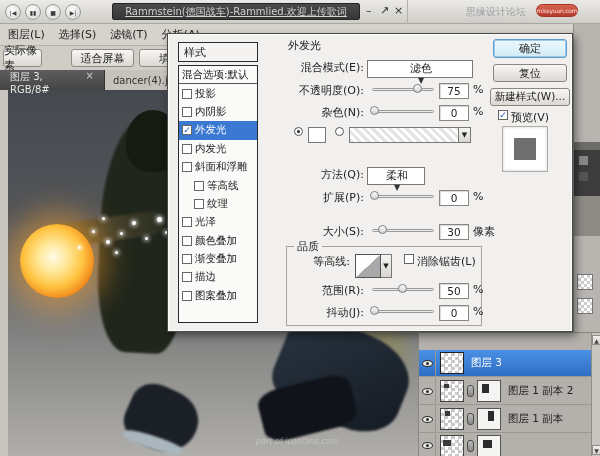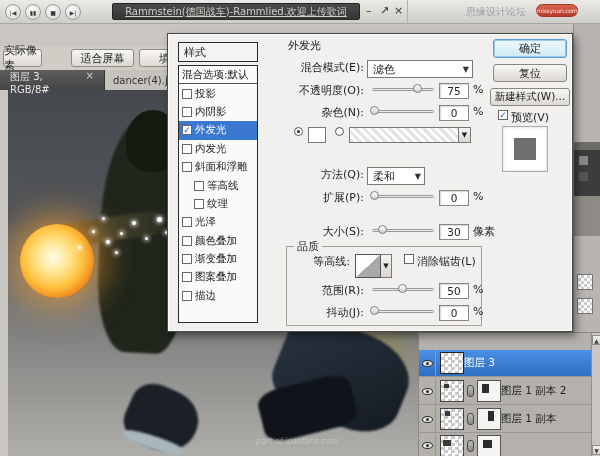--- a/index.html
+++ b/index.html
@@ -74,21 +74,21 @@
   .eyecol { width:17px; height:100%; border-right:1px solid #9b9893; display:flex; align-items:center; justify-content:center; flex:none; }
   .eye { width:11px; height:7px; border:1px solid #2e2e2e; border-radius:50%; background:#ececea; position:relative; }
   .eye::after { content:""; position:absolute; width:3px; height:3px; background:#2e2e2e; border-radius:50%; top:1px; left:3px; }
   .lthumb { width:24px; height:22px; border:1px solid #444; flex:none;
     background:conic-gradient(#c9c9c9 25%,#fff 25% 50%,#c9c9c9 50% 75%,#fff 75%); background-size:7px 7px;
     position:relative; margin-left:4px; }
   .lthumb .mark { position:absolute; background:#3a3a3a; }
   .chain { width:7px; height:12px; border:1px solid #4a4a4a; border-radius:3px; margin-left:3px; flex:none;
     background:linear-gradient(#bbb,#888); }
   .lmask { width:24px; height:22px; border:1px solid #555; background:#f4f4f2; margin-left:3px; flex:none; position:relative; }
-  .lname { margin-left:0; font-size:10.5px; white-space:nowrap; }
+  .lname { margin-left:7px; font-size:10.5px; white-space:nowrap; }
   .lscroll { position:absolute; left:172px; top:0; width:10px; height:124px; background:#c9c6c1; border-left:1px solid #918e89; }
   .lscroll .arr { position:absolute; left:0; width:9px; height:10px; font-size:6px; color:#444; text-align:center; line-height:10px;
     background:linear-gradient(#f2f1ef,#d4d1cc); border:1px solid #918e89; }
 
   
   .dialog { left:167px; top:33px; width:406px; height:299px; background:#f1f0ee;
     border:1px solid #4a4a4a; box-shadow:inset 0 0 0 1px #fbfbfa, 3px 4px 8px rgba(0,0,0,.45); }
   .stylehdr { left:10px; top:8px; width:80px; height:20px; border:1px solid #2a2a2a; background:#f4f3f1;
     display:flex; align-items:center; padding-left:5px; }
   .stylelist { left:10px; top:31px; width:80px; height:258px; border:1px solid #2a2a2a; background:#fafaf8; overflow:hidden; }
@@ -97,21 +97,21 @@
   .sitem.indent { padding-left:15px; }
   .sitem.sel { background:#3b78d2; color:#fff; }
   .cb { width:10px; height:10px; border:1px solid #666; background:#fff; margin-right:3px; flex:none;
     display:flex; align-items:center; justify-content:center; }
   .tick { font-size:9px; color:#1c4fc4; line-height:1; }
   .grp { border:1px solid #a5a29c; position:absolute; }
   .grp-title { position:absolute; background:#f1f0ee; padding:0 3px; top:-8px; left:7px; }
   .dlabel { text-align:right; white-space:nowrap; }
   .drow { position:absolute; display:flex; }
   .dd { height:18px; background:#fff; border:1px solid #7b7873; display:flex; align-items:center;
-    justify-content:space-between; padding:0 3px 0 5px; }
+    justify-content:space-between; padding:0 3px 0 5px;flex-direction:column; }
   .dd .car { font-size:8px; color:#333; }
   .slider { position:relative; height:13px; width:62px; }
   .slider .track { position:absolute; top:5px; left:0; right:0; height:3px; background:#eceae7; border:1px solid #9a9a9a; border-radius:2px; }
   .slider .thumb { position:absolute; top:1px; width:9px; height:9px; border:1px solid #7e7e7e; border-radius:50%;
     background:linear-gradient(#fefefe,#cfcfcd); margin-left:-4px; }
   .vbox { width:30px; height:16px; background:#fff; border:1px solid #8a8780; box-shadow:inset 1px 1px 1px #d8d8d8;
     display:flex; align-items:center; justify-content:center; font-size:10.5px; }
   .unit { margin-left:4px; }
   .radio { width:9px; height:9px; border-radius:50%; border:1px solid #555; background:#fff; position:relative; flex:none; }
   .radio.on::after { content:""; position:absolute; left:2px; top:2px; width:3px; height:3px; border-radius:50%; background:#222; }
@@ -177,20 +177,26 @@
       <span>Rammstein(德国战车)-Rammlied.欢迎上传歌词</span>
     </div>
     <div class="abs winctl" style="left:366px;top:4px;">–</div>
     <div class="abs winctl" style="left:380px;top:4px;">↗</div>
     <div class="abs winctl" style="left:394px;top:4px;">×</div>
     <div class="abs" style="left:407px;top:0;width:1px;height:24px;background:#b2b0aa;"></div>
     <div class="abs wmtext" style="left:466px;top:5px;">思缘设计论坛</div>
     <div class="abs redpill" style="left:536px;top:4px;width:42px;height:13px;">missyuan.com</div>
   </div>
 
+  <div class="abs menubar">
+    <span class="menuitem">图层(L)</span>
+    <span class="menuitem">选择(S)</span>
+    <span class="menuitem">滤镜(T)</span>
+    <span class="menuitem">分析(A)</span>
+  </div>
 
   <div class="abs toolbar">
     <div class="abs tbtn" style="left:3px;top:3px;width:39px;">实际像素</div>
     <div class="abs tbtn" style="left:71px;top:3px;width:63px;">适合屏幕</div>
     <div class="abs tbtn" style="left:139px;top:3px;width:62px;">填充</div>
   </div>
 
   <div class="abs tabbar">
     <div class="abs tab-active" style="left:0;top:0;width:105px;height:20px;">
       <span>图层 3, RGB/8#</span>
@@ -309,25 +315,25 @@
       <div class="sitem">
           <span class="cb"></span>
           <span>颜色叠加</span>
         </div>
       <div class="sitem">
           <span class="cb"></span>
           <span>渐变叠加</span>
         </div>
       <div class="sitem">
           <span class="cb"></span>
+          <span>描边</span>
+        </div>
+      <div class="sitem">
+          <span class="cb"></span>
           <span>图案叠加</span>
-        </div>
-      <div class="sitem">
-          <span class="cb"></span>
-          <span>描边</span>
         </div>
     </div>
 
     <div class="abs" style="left:120px;top:4px;">外发光</div>
 
     <div class="drow" style="left:120px;top:26px;">
       <span class="dlabel" style="width:76px;">混合模式(E):</span>
       <div class="dd" style="width:106px;margin-left:3px;">
         <span>滤色</span>
           <span class="car">▼</span>

